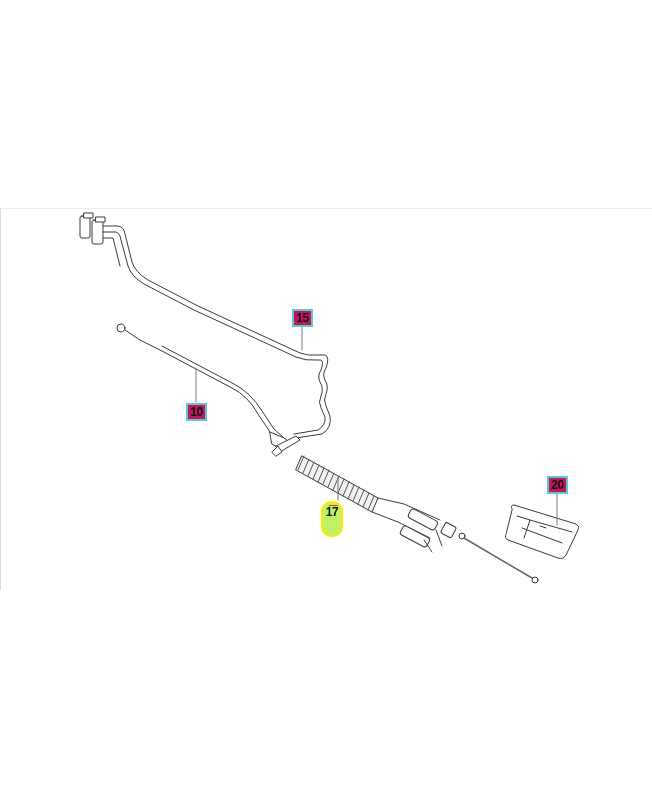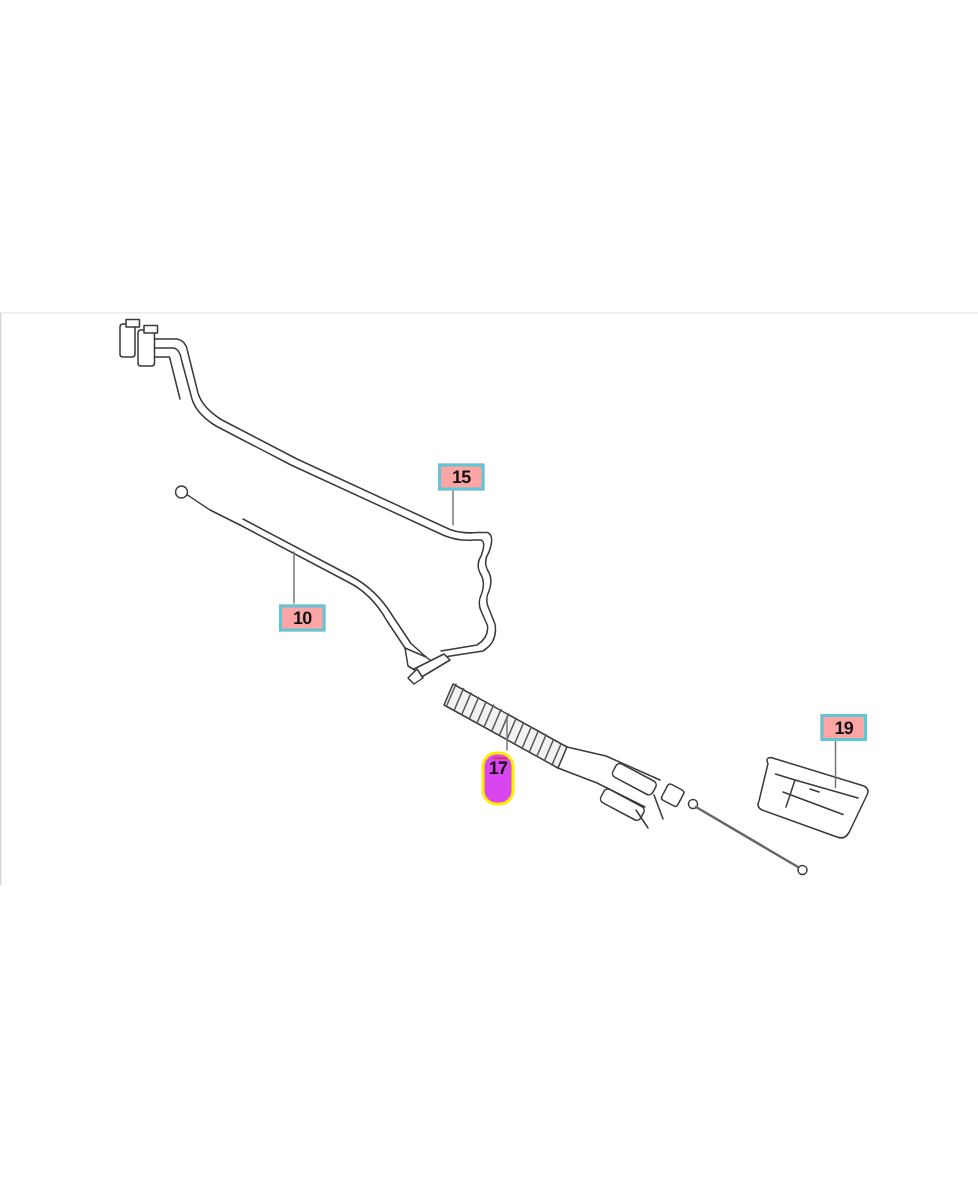--- a/index.html
+++ b/index.html
@@ -1,25 +1,25 @@
 <!DOCTYPE html>
 <html><head>
   <meta charset="utf-8">
   <style>
     html, body { margin: 0; padding: 0; background: #ffffff; }
     body { width: 652px; height: 800px; position: relative; overflow: hidden;
            font-family: "Liberation Sans", sans-serif; }
     .frame { position: absolute; left: 0; top: 208px; width: 652px; height: 382px;
              border-top: 1px solid #ececec; border-left: 1px solid #d9d9d9; box-sizing: border-box; }
     svg.drawing { position: absolute; left: 0; top: 0; width: 652px; height: 800px; }
-    .callout { position: absolute; box-sizing: border-box; width: 31px; height: 18px;
-               border: 2px solid #5fc6d3; background: #fca5a5; color: #111;
+    .callout { position: absolute; box-sizing: border-box; width: 21px; height: 18px;
+               border: 2px solid #5fc6d3; background: #be185d; color: #111;
                font-weight: bold; font-size: 12px; line-height: 14px; text-align: center;
                letter-spacing: -0.5px; cursor: pointer; }
-    .callout.highlight { background: #d946ef; border-color: #ffeb00; width: 22px; height: 36px; line-height: 19px; border-radius: 10px; }
+    .callout.highlight { background: #bef264; border-color: #ffeb00; width: 22px; height: 36px; line-height: 19px; border-radius: 10px; }
     .callout.highlight::before { content: ""; position: absolute; left: 6px; top: 2px; width: 9px;
                height: 1px; background: #d33; }
   </style>
 </head>
 <body>
 
 <div class="frame"></div>
 
 <svg class="drawing" viewBox="0 0 652 800" xmlns="http://www.w3.org/2000/svg">
   <g fill="none" stroke="#3a3a3a" stroke-width="1" stroke-linejoin="round" stroke-linecap="round">
@@ -100,13 +100,13 @@
       <line x1="196" y1="368" x2="196" y2="402"></line>
       <line x1="338" y1="478" x2="338" y2="500"></line>
       <line x1="557" y1="494" x2="557" y2="525"></line>
     </g>
   </g>
 </svg>
 
 <div class="callout" style="left:292px; top:309px;">15</div>
 <div class="callout" style="left:186px; top:403px;">10</div>
 <div class="callout highlight" style="left:321px; top:501px;">17</div>
-<div class="callout" style="left:547px; top:476px;">19</div>
+<div class="callout" style="left:547px; top:476px;">20</div>
 
 </body></html>

